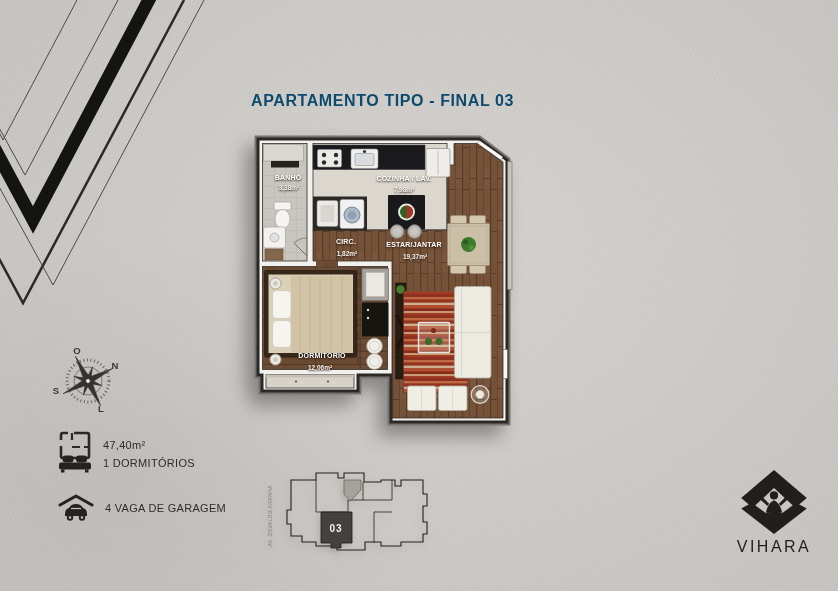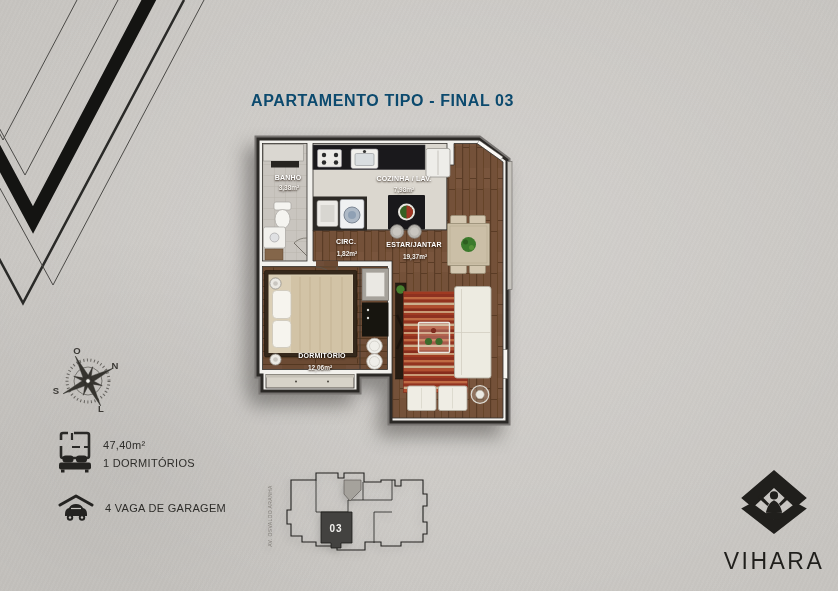--- a/index.html
+++ b/index.html
@@ -28,21 +28,21 @@
   .compass-letter{font-family:"Liberation Sans",sans-serif;font-size:9.5px;font-weight:bold;
     fill:#3b3935;text-anchor:middle;}
   .stat-row{position:absolute;left:58px;display:flex;align-items:center;gap:11px;}
   .stat-label{font-size:11px;font-weight:normal;color:#2e2d2a;letter-spacing:.3px;white-space:nowrap;}
   .keyplan{position:absolute;left:264px;top:466px;filter:drop-shadow(-2px 3px 3px rgba(80,78,75,.25));}
   .keyplan-unit-num{font-family:"Liberation Sans",sans-serif;font-size:10px;font-weight:bold;
     fill:#f2f1ee;text-anchor:middle;letter-spacing:1px;}
   .keyplan-street{font-family:"Liberation Sans",sans-serif;font-size:5px;fill:#807d78;
     text-anchor:middle;letter-spacing:.4px;}
   .brand{position:absolute;left:714px;top:470px;width:120px;text-align:center;}
-  .brand-name{font-size:23px;letter-spacing:2.5px;color:#201f1c;margin-top:10px;}
+  .brand-name{font-size:16px;letter-spacing:2.5px;color:#201f1c;margin-top:0;}
 </style>
 </head>
 <body>
 
 <div class="texture"></div>
 
 <svg class="chevrons" width="240" height="330" viewBox="0 0 240 330">
   <polyline points="77,0 3,140 -20,96" fill="none" stroke="#4b4a47" stroke-width="1"></polyline>
   <polyline points="118,0 25,175 -20,93" fill="none" stroke="#4b4a47" stroke-width="1"></polyline>
   <polyline points="152,-6 33,220 -25,112" fill="none" stroke="#141412" stroke-width="13"></polyline>

